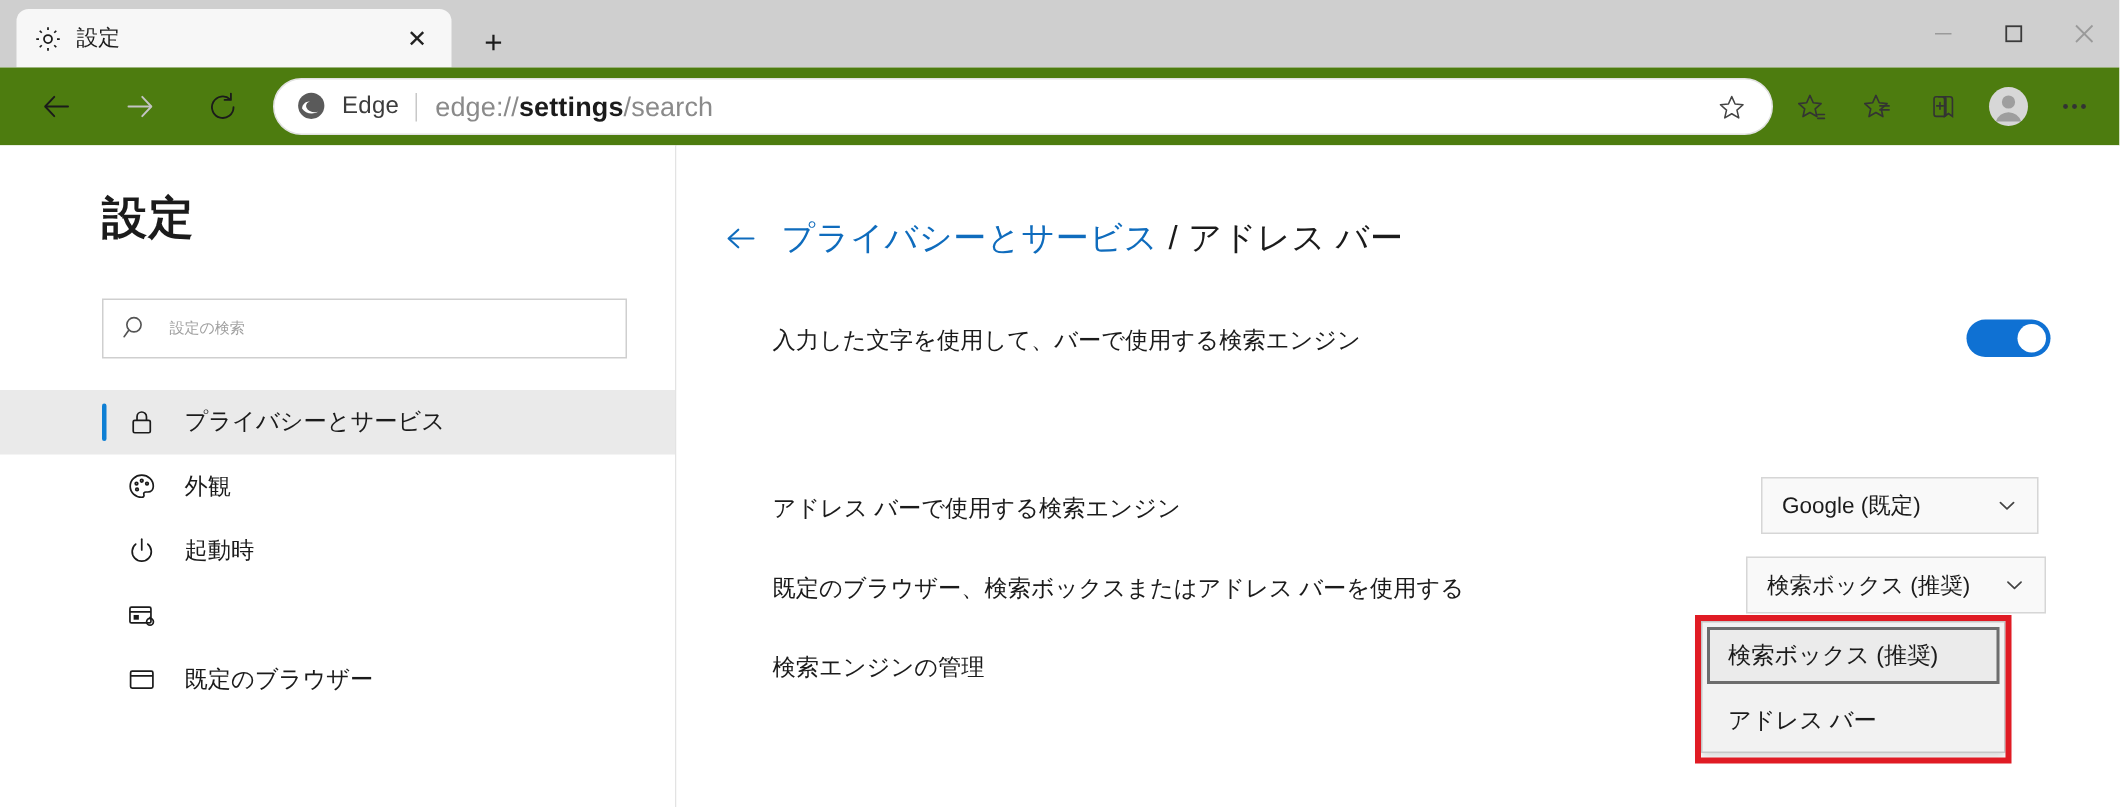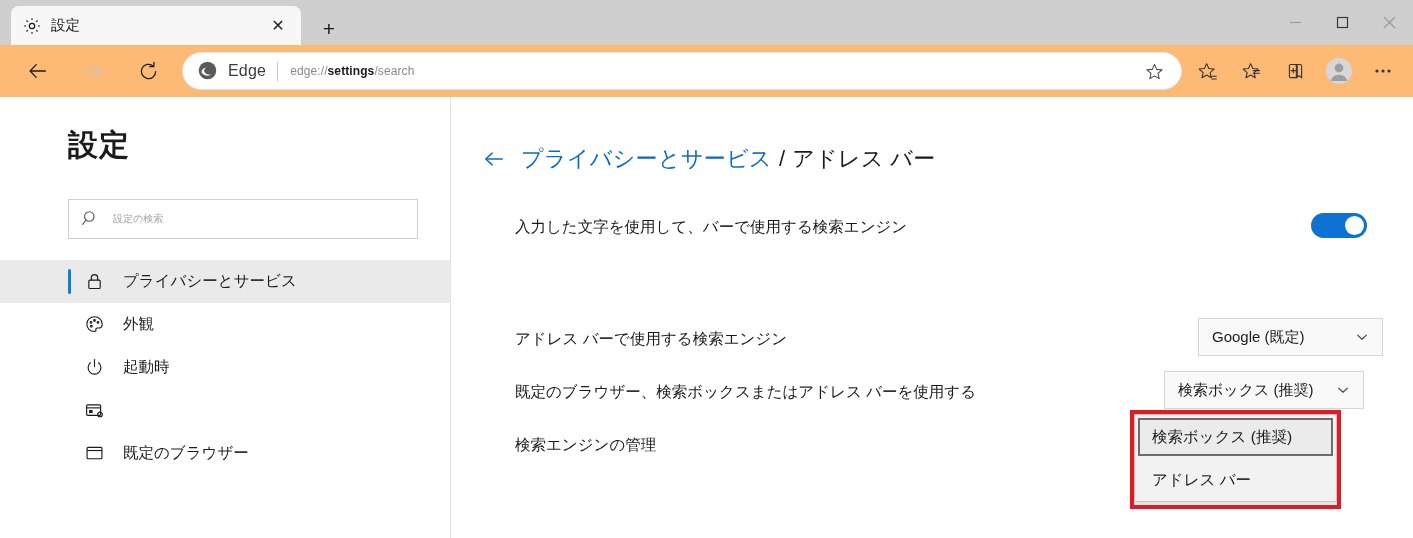--- a/index.html
+++ b/index.html
@@ -32,36 +32,36 @@
     display:flex; align-items:center; justify-content:center;
     color:#1b1b1b; font-size:21px; font-weight:300;
   }
   .wincontrols { position:absolute; right:0; top:0; height:45px; display:flex; }
   .wincontrol { width:47px; height:45px; display:flex; align-items:center;
     justify-content:center; color:#3a3a3a; }
 
   
   .toolbar {
     position:absolute; top:45px; left:0; width:1413px; height:52px;
-    background:#fdba74; display:flex; align-items:center;
+    background:#4d7c0f; display:flex; align-items:center;
   }
   .navbtn { width:38px; height:38px; display:flex; align-items:center;
     justify-content:center; border-radius:4px; }
   .navbtn.back { margin-left:19px; }
   .navbtn.fwd  { margin-left:17px; }
   .navbtn.reload { margin-left:17px; }
   .omnibox {
     position:absolute; left:182px; top:7px; width:1000px; height:38px;
     background:#ffffff; border:1px solid #e2e2e2; border-radius:19px;
     display:flex; align-items:center; padding:0 14px;
   }
   .edge-logo { width:22px; height:22px; flex:0 0 22px; margin-right:9px; }
   .edge-label { font-size:16px; color:#3c3c3c; margin-right:11px; letter-spacing:.2px;}
   .omni-sep { width:1px; height:19px; background:#c8c8c8; margin-right:12px; }
-  .url { font-size:12px; color:#8a8a8a; white-space:nowrap; letter-spacing:.1px;}
+  .url { font-size:18px; color:#8a8a8a; white-space:nowrap; letter-spacing:.1px;}
   .url b { color:#1b1b1b; font-weight:700; }
   .omni-star { margin-left:auto; width:26px; height:26px; display:flex;
     align-items:center; justify-content:center; }
   .tbicons { position:absolute; right:8px; top:7px; display:flex;
     align-items:center; gap:0px; }
   .tbicon { width:44px; height:38px; display:flex; align-items:center;
     justify-content:center; }
 
   
   .page { position:absolute; top:97px; left:0; width:1413px; height:441px;
@@ -343,21 +343,21 @@
 
       <div class="row" style="top:120px;">
         <div class="row-label">入力した文字を使用して、バーで使用する検索エンジン</div>
         <div class="toggle" style="top:-4px;">
           <span class="knob"></span>
         </div>
       </div>
 
       <div class="row" style="top:232px;">
         <div class="row-label">アドレス バーで使用する検索エンジン</div>
-        <div class="ddbtn" style="right:2px; top:-11px; width:185px;">
+        <div class="ddbtn" style="right:26px; top:-11px; width:185px;">
           <span class="dd-text">Google (既定)</span>
           <span class="chev">
             <svg width="14" height="14" viewBox="0 0 16 16" fill="none" stroke="#444" stroke-width="1.3" stroke-linecap="round" stroke-linejoin="round">
                 <polyline points="3,5.8 8,10.6 13,5.8"></polyline>
               </svg>
           </span>
         </div>
       </div>
 
       <div class="row" style="top:285px;">

